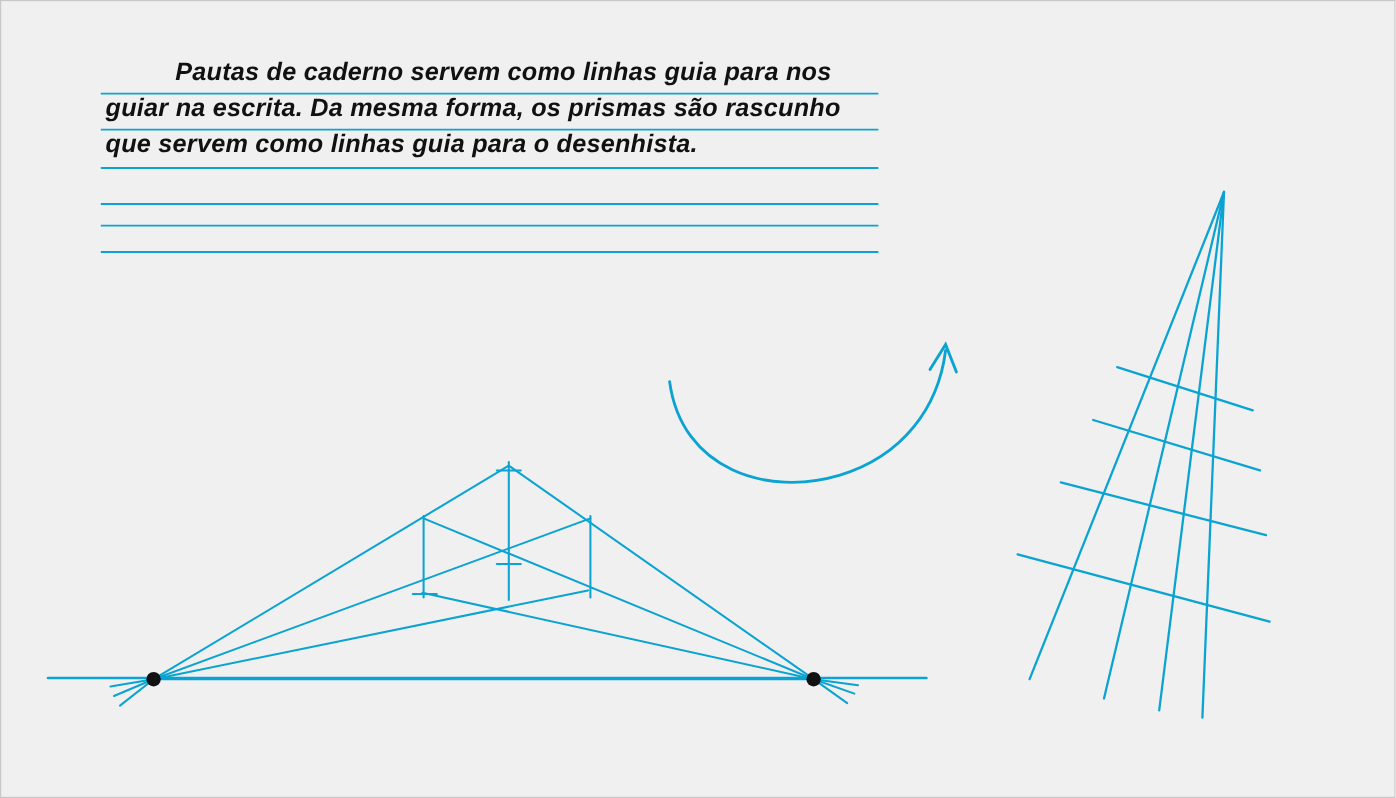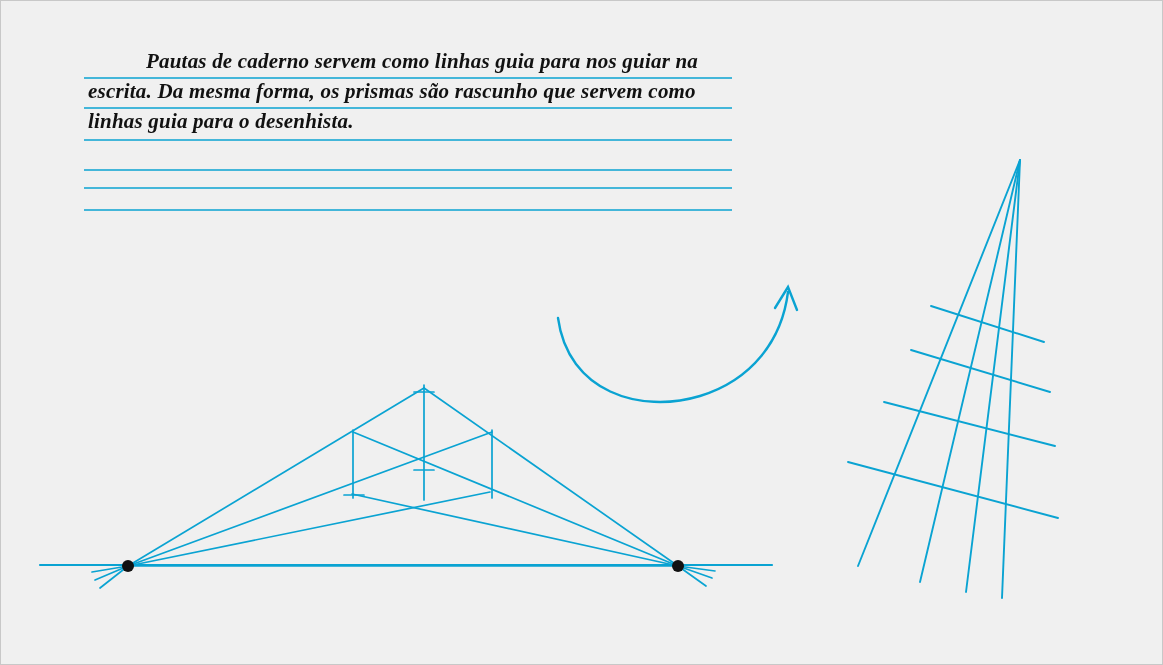--- a/index.html
+++ b/index.html
@@ -21,21 +21,21 @@
     width: 1163px; height: 665px;
     box-sizing: border-box;
     border: 1px solid #c8c8c8;
     pointer-events: none;
   }
   #note-text {
     position: absolute;
     left: 88px;
     top: 46px;
     width: 650px;
-    font-family: Liberation Serif, serif;
+    font-family: Liberation Sans, sans-serif;
     font-style: italic;
     font-weight: bold;
     font-size: 21px;
     line-height: 30px;
     color: #111111;
     text-indent: 58px;
     letter-spacing: 0.2px;
     white-space: pre-wrap;
   }
   svg.layer {

